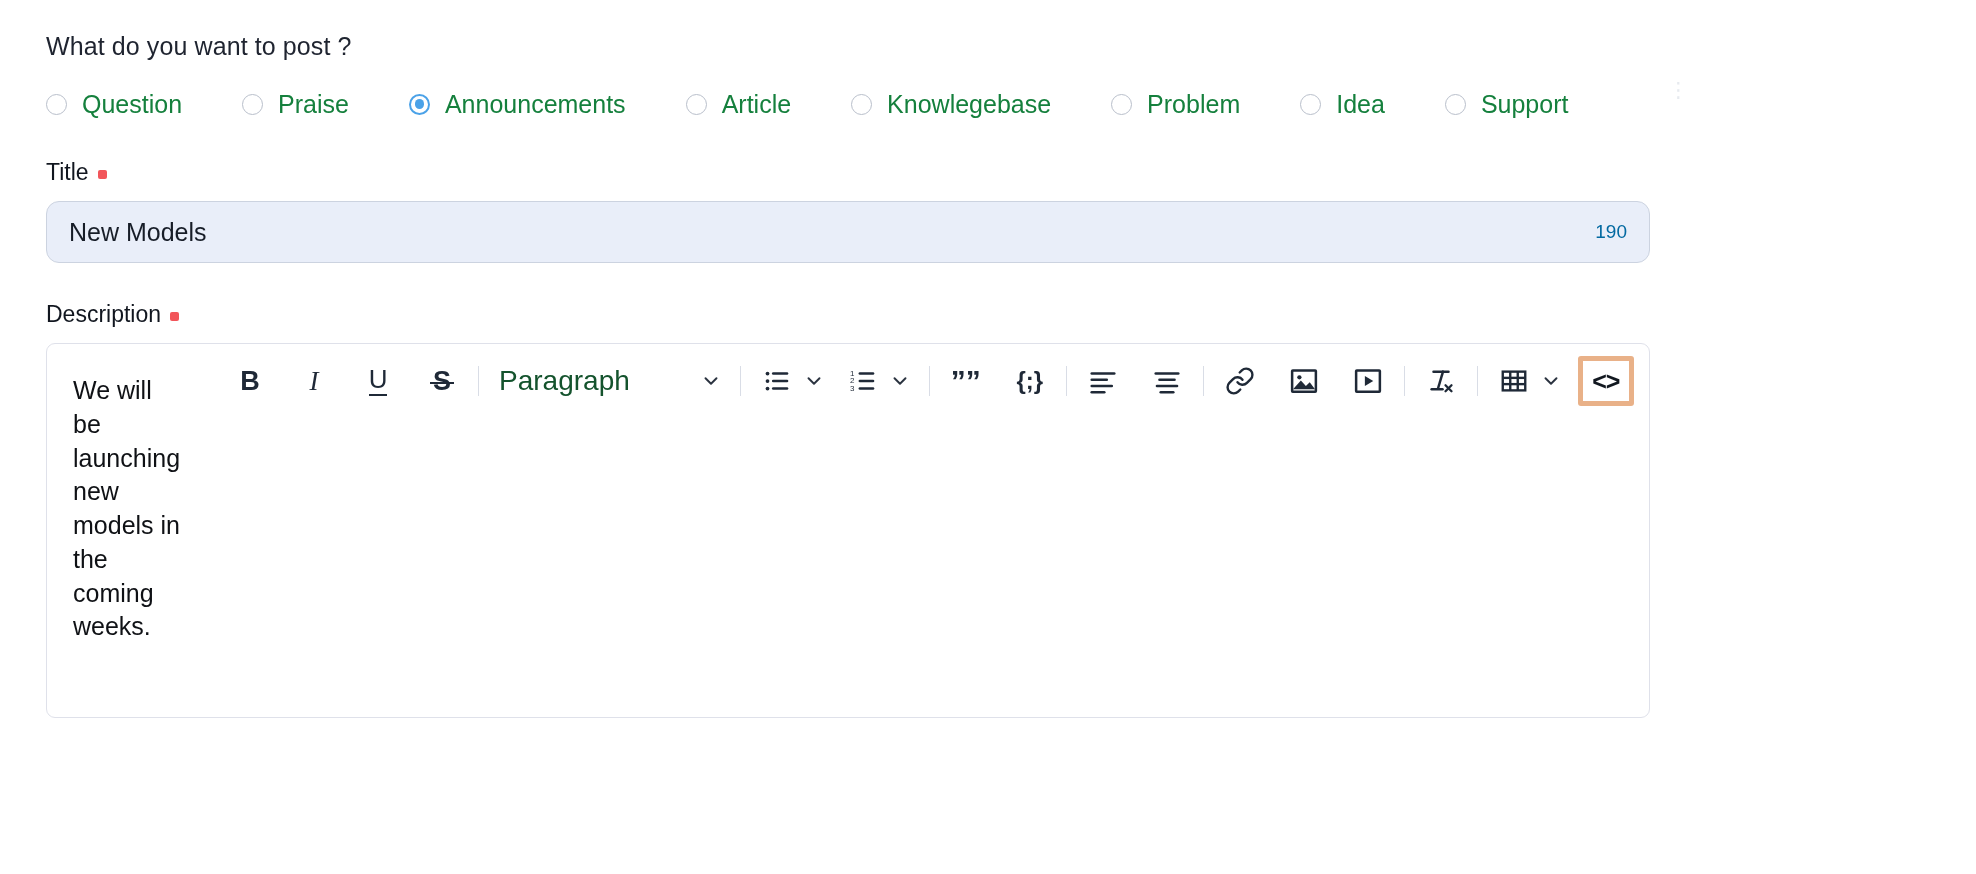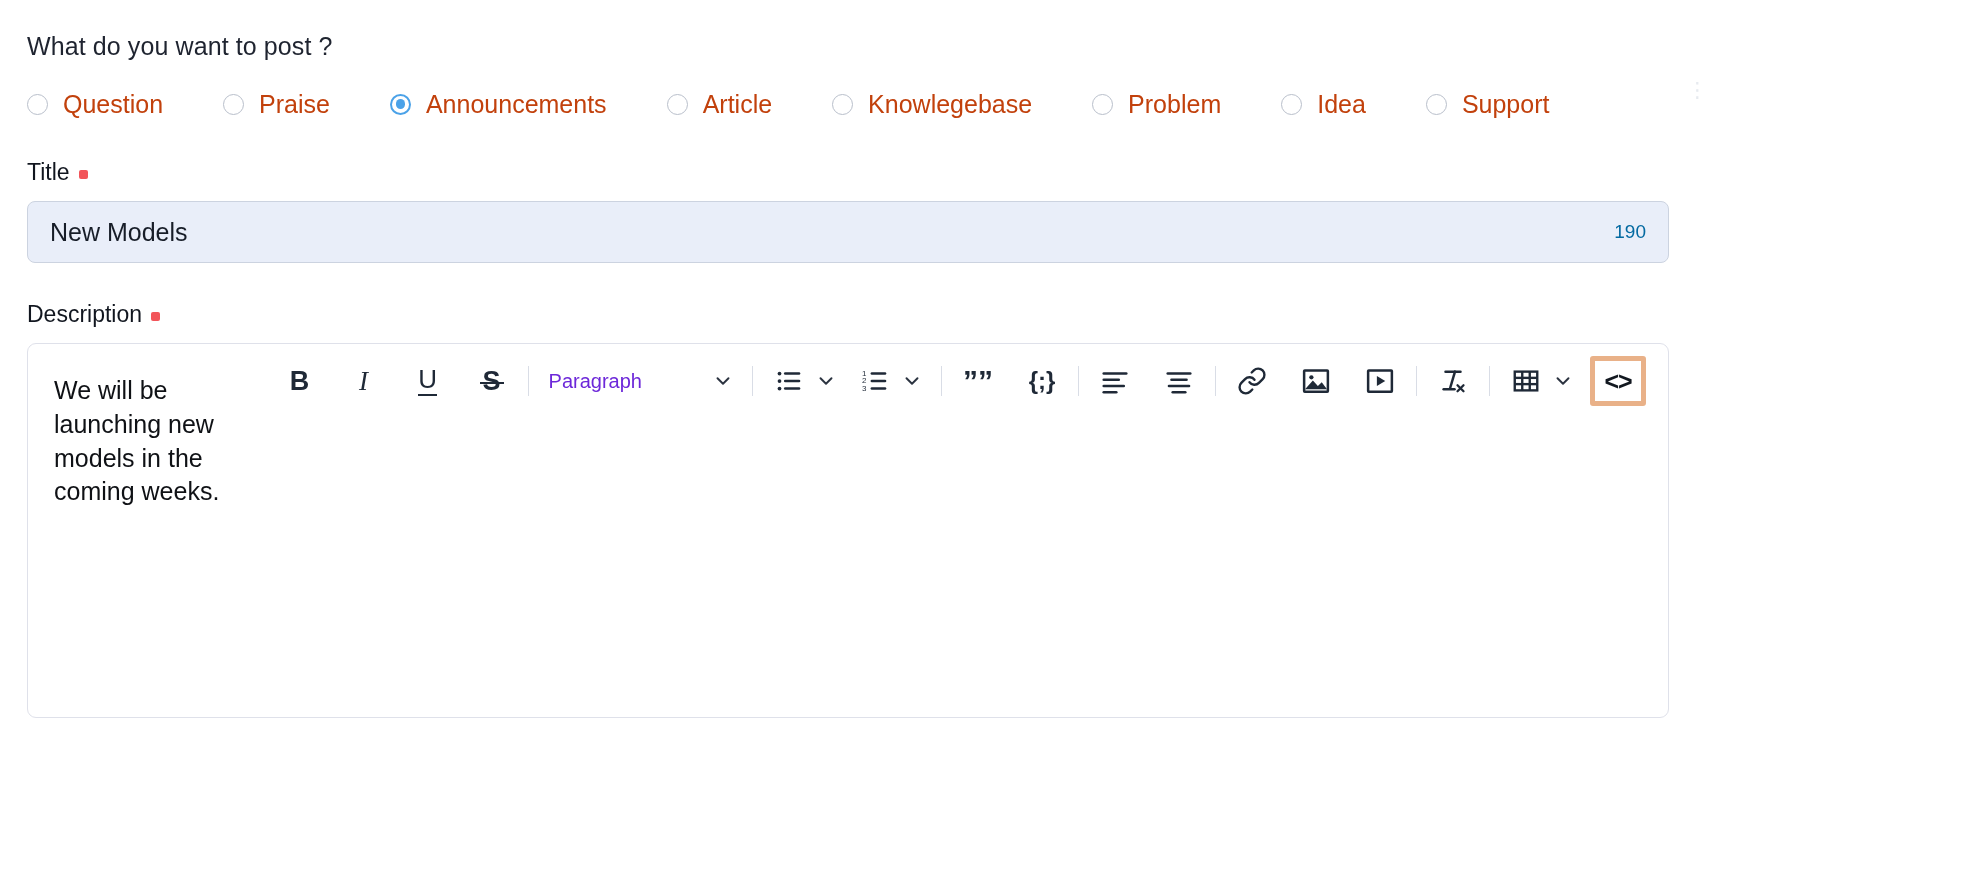--- a/index.html
+++ b/index.html
@@ -13,21 +13,21 @@
     font-family: "Liberation Sans", sans-serif;
     color: #111827;
     overflow: hidden;
   }
 
   .page {
     position: relative;
     width: 1696px;
     height: 874px;
     box-sizing: border-box;
-    padding: 0 27px;
+    padding: 0 46px;
   }
 
   
   .post-question {
     font-size: 25px;
     line-height: 1;
     color: #1f2430;
     padding-top: 34px;
     letter-spacing: 0.1px;
   }
@@ -70,21 +70,21 @@
     width: 9.5px;
     height: 9.5px;
     margin-left: -4.75px;
     margin-top: -4.75px;
     border-radius: 50%;
     background: #4ba2e8;
   }
 
   .radio-label {
     font-size: 25px;
-    color: #c2410c;
+    color: #15803d;
     line-height: 1;
   }
 
   .radio-overflow {
     position: absolute;
     right: -38px;
     top: -8px;
     width: 26px;
     height: 48px;
     color: #dfe3ea;
@@ -112,21 +112,21 @@
     background: #f2555a;
     display: inline-block;
     margin-top: 4px;
   }
 
   
   .title-input {
     margin-top: 17px;
     height: 62px;
     border: 1px solid #ccd3e0;
-    border-radius: 8px;
+    border-radius: 13px;
     background: #e9eef9;
     display: flex;
     align-items: center;
     padding: 0 22px 0 22px;
     box-sizing: border-box;
   }
   .title-value {
     font-size: 25px;
     color: #171d28;
     flex: 1;
@@ -174,22 +174,22 @@
     justify-content: center;
     color: #1f2937;
     cursor: pointer;
     border-radius: 4px;
     box-sizing: border-box;
     flex: none;
   }
   .tb-btn svg { display: block; }
 
   .tb-label {
-    font-size: 20px;
-    color: #6d28d9;
+    font-size: 28px;
+    color: #14532d;
     padding: 0 4px;
   }
   .tb-sep {
     width: 1px;
     height: 30px;
     background: #d9dde6;
     margin: 0 14px;
     flex: none;
   }
   .tb-gap { width: 20px; flex: none; }

